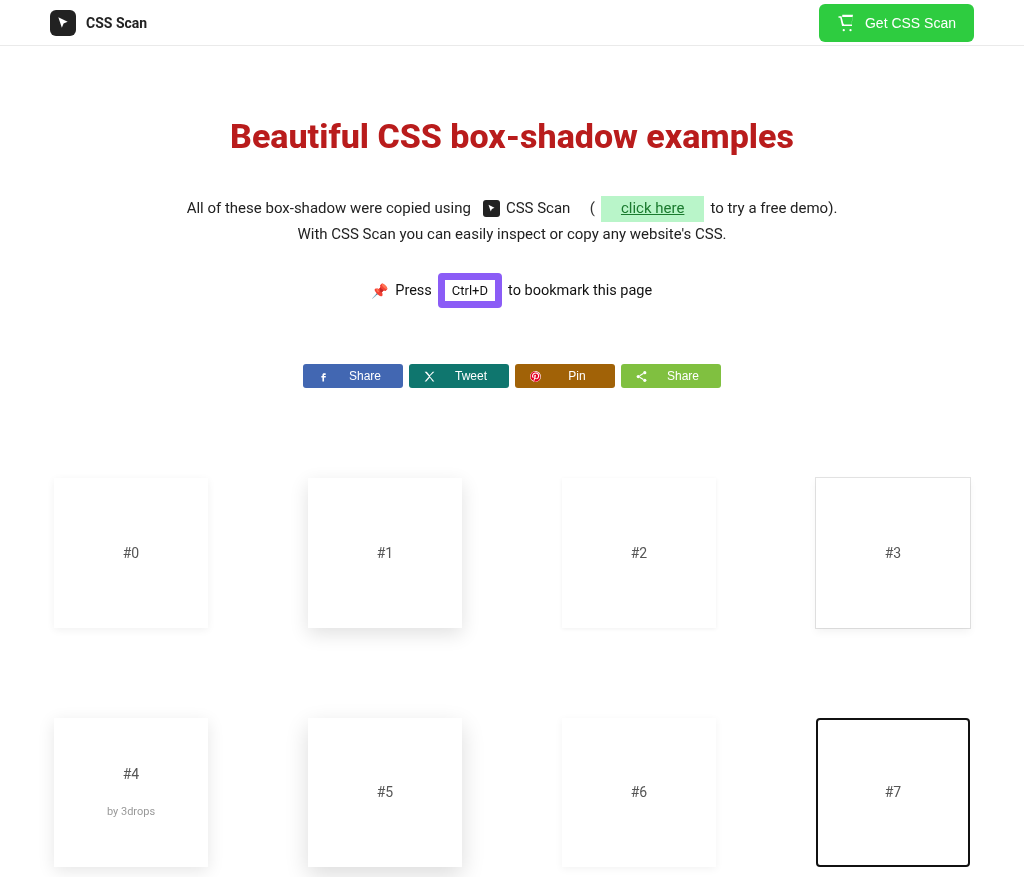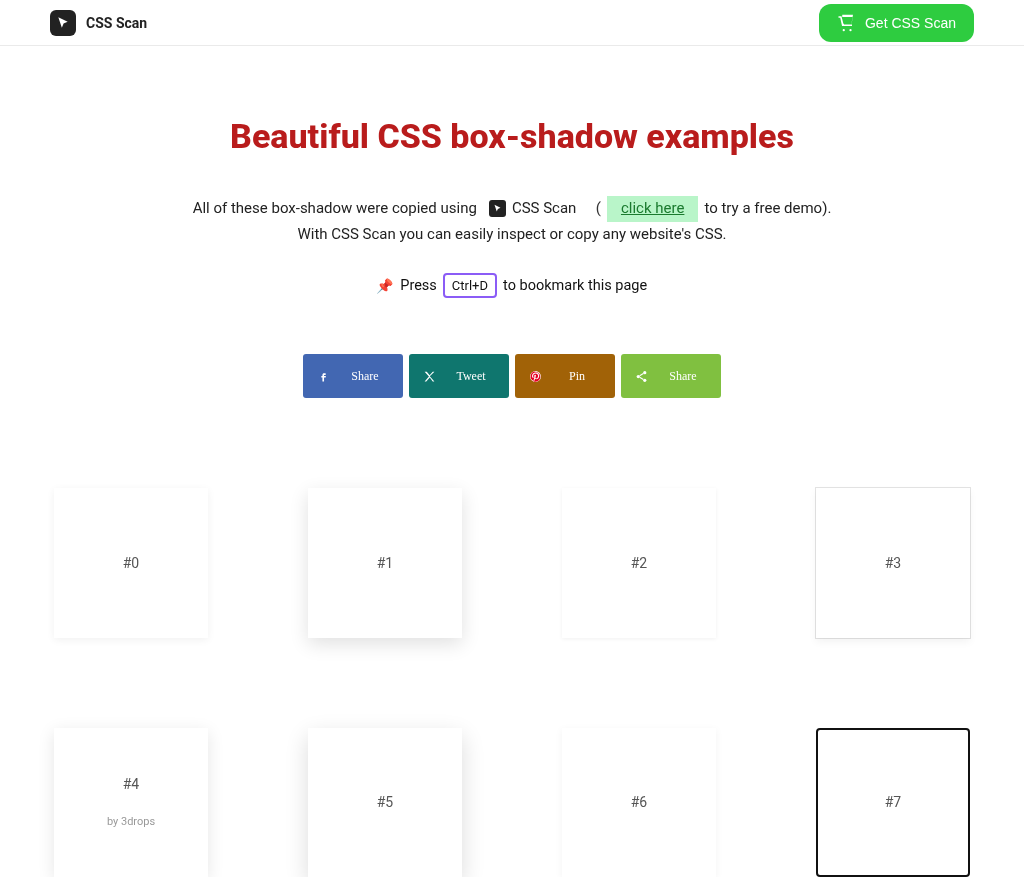--- a/index.html
+++ b/index.html
@@ -38,21 +38,21 @@
     .logo-box svg { width: 14px; height: 14px; fill: #fff; }
     .brand {
       font-weight: 700;
       font-size: 14px;
       color: #222;
     }
     .cta {
       background: #2ecc40;
       color: #fff;
       border: none;
-      border-radius: 12px;
+      border-radius: 6px;
       padding: 10px 18px;
       font-size: 14px;
       font-weight: 500;
       display: flex;
       align-items: center;
       gap: 10px;
       cursor: pointer;
     }
     .cta svg { width: 18px; height: 18px; fill: #fff; }
 
@@ -88,58 +88,57 @@
       display: inline-flex;
       align-items: center;
       justify-content: center;
       margin-left: 6px;
     }
     .inline-logo svg { width: 9px; height: 9px; fill: #fff; }
     .demo-link {
       background: #b9f5c9;
       color: #1a7a2e;
       text-decoration: underline;
-      padding: 0 14px;
+      padding: 0 20px;
     }
     .paren { color: #333; }
     .bookmark-line {
       margin-top: 26px;
       display: flex;
       align-items: center;
       justify-content: center;
       gap: 6px;
       font-size: 14.5px;
     }
     .pin-icon { color: #e74c3c; font-size: 14px; }
     .kbd {
-      border: 2px solid #8b5cf6;
+      border: 7px solid #8b5cf6;
       border-radius: 4px;
       padding: 3px 7px;
       font-size: 13px;
       background: #fff;
     }
 
     .share-row {
       display: flex;
       justify-content: center;
       gap: 6px;
       margin-top: 56px;
     }
     .share-btn {
       display: flex;
       align-items: center;
       border: none;
       border-radius: 3px;
-      height: 44px;
+      height: 24px;
       padding: 0 8px;
       cursor: pointer;
       width: 100px;
       font-size: 12px;
       color: #fff;
-      font-family: Liberation Serif, serif;
     }
     .share-btn .sicon {
       width: 24px;
       display: flex;
       align-items: center;
       justify-content: center;
     }
     .share-btn .slabel {
       flex: 1;
       text-align: center;

